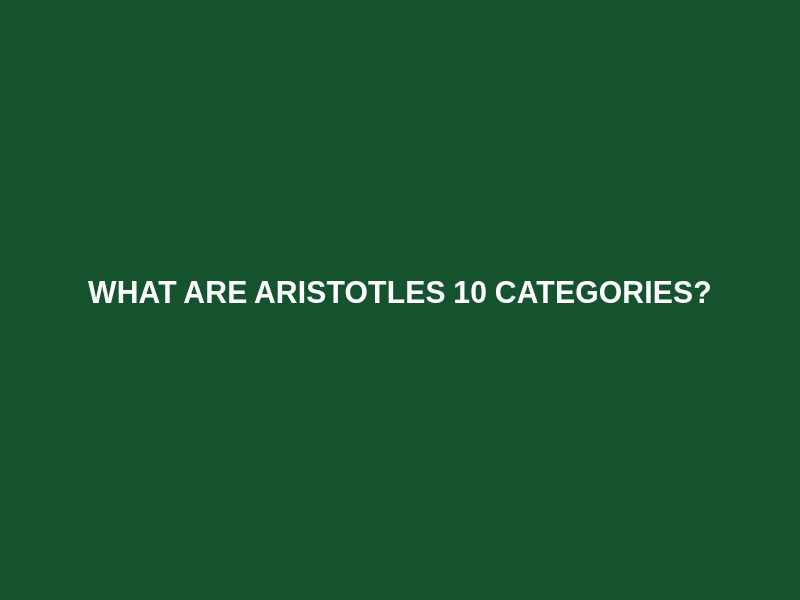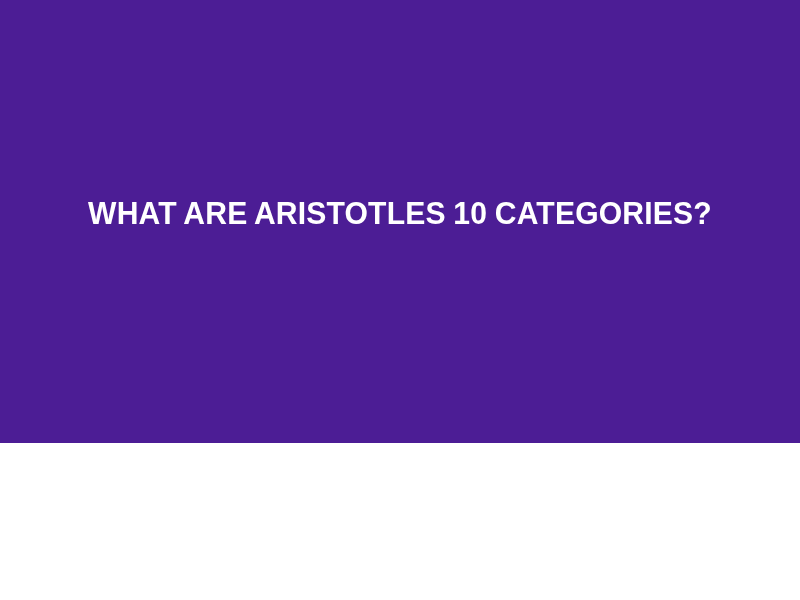--- a/index.html
+++ b/index.html
@@ -50,19 +50,19 @@
     white-space: nowrap;
     
     transform: scaleX(0.94);
     transform-origin: center center;
     -webkit-font-smoothing: antialiased;
   }
 </style>
 </head>
 <body style="width: 800px; height: 600px;">
 
-<div id="featured-card" style="background-color: #4c1d95; width: 800px; height: 443px;">
+<div id="featured-card" style="background-color: #14532d; width: 800px; height: 600px;">
 
   <div id="headline-wrap" style="text-align: center;">
     <h1 id="headline" style="color: rgb(255, 255, 255); font-size: 32px;">WHAT ARE ARISTOTLES 10 CATEGORIES?</h1>
   </div>
 
 </div>
 
 </body></html>

